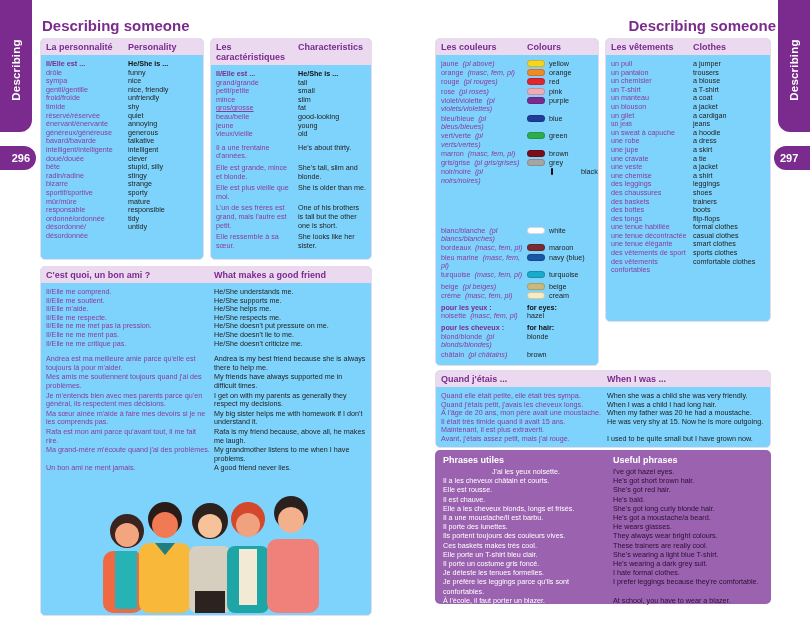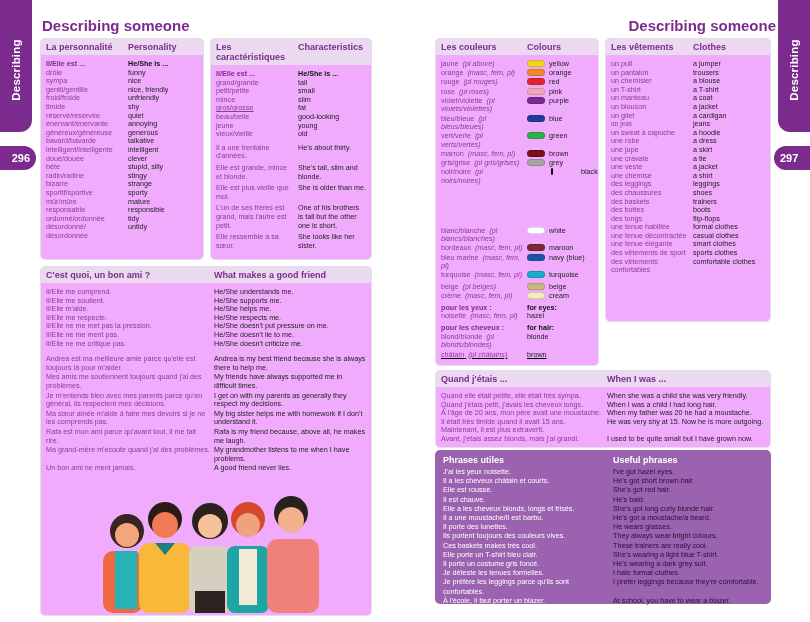--- a/index.html
+++ b/index.html
@@ -10,21 +10,21 @@
 .side-tab{position:absolute;background:#7b2b8e;color:#fff;font-weight:bold;font-size:11px}
 .side-tab.l{left:0;top:0;width:32px;height:132px;border-radius:0 0 12px 0}
 .side-tab.r{right:0;top:0;width:32px;height:132px;border-radius:0 0 0 12px}
 .side-tab .vt{position:absolute;left:50%;top:50%;transform:translate(-50%,-50%) rotate(-90deg);white-space:nowrap;font-size:11.5px;letter-spacing:.2px;top:70px}
 .pgnum{position:absolute;background:#7b2b8e;color:#fff;font-weight:bold;font-size:11px;height:24px;width:36px;line-height:24px;top:146px}
 .pgnum.l{left:0;border-radius:0 12px 12px 0;text-align:right;padding-right:6px}
 .pgnum.r{right:0;border-radius:12px 0 0 12px;text-align:left;padding-left:6px}
 .title{position:absolute;top:17px;font-size:15px;font-weight:bold;color:#7b2b8e}
 .title.l{left:42px}
 .title.r{right:34px}
-.box{position:absolute;background:#f0abfc;border:1.5px solid #e6dcec;border-radius:5px;overflow:hidden}
+.box{position:absolute;background:#7dd3fc;border:1.5px solid #e6dcec;border-radius:5px;overflow:hidden}
 .box .hd{background:#ead9ef;color:#7b2b8e;font-weight:bold;font-size:9px;padding:3px 5px 3px 5px;display:flex}
 .box .bd{padding:5px 5px 4px 5px;font-size:7.2px;line-height:8.6px}
 .row{display:flex}
 .fr{color:#8b3aa0}
 .en{color:#222}
 .bfr{color:#7b2b8e;font-weight:bold}
 .ben{color:#111;font-weight:bold}
 .sw{display:inline-block;width:18px;height:7px;border-radius:4px;margin-right:4px;vertical-align:middle;border:1px solid rgba(0,0,0,.15)}
 .purple-box{position:absolute;background:#9b62b0;border-radius:5px;color:#fff}
 .purple-box .hd{font-weight:bold;font-size:9px;padding:5px 8px 2px 8px;display:flex}
@@ -391,21 +391,21 @@
           <span class="en">hazel</span>
         </div>
         <div class="row" style="margin-top: 3px;">
           <span class="bfr" style="flex: 0 0 86px;">pour les cheveux :</span>
           <span class="ben">for hair:</span>
         </div>
         <div class="row" style="margin-bottom: 1px;">
           <span class="fr" style="width: 86px; flex: 0 0 86px; padding-right: 4px;"><span class="fr" style="">blond/blonde</span> <i style="margin-left: 2px;">(pl blonds/blondes)</i></span>
           <span class="en">blonde</span>
         </div>
-        <div class="row" style="margin-bottom: 11px; text-decoration: underline;">
+        <div class="row" style="margin-bottom: 11px;">
           <span class="fr" style="width: 86px; flex: 0 0 86px; padding-right: 4px;"><span class="fr" style="">châtain</span> <i style="margin-left: 2px;">(pl châtains)</i></span>
           <span class="en">brown</span>
         </div>
         <div class="row" style="margin-bottom: 1px;">
           <span class="fr" style="width: 86px; flex: 0 0 86px; padding-right: 4px;"><span class="fr" style="">châtain clair</span> <i style="margin-left: 2px;">(masc, fem, pl)</i></span>
           <span class="en">light brown</span>
         </div>
         <div class="row" style="margin-bottom: 1px;">
           <span class="fr" style="width: 86px; flex: 0 0 86px; padding-right: 4px;"><span class="fr" style="">brun/brune</span> <i style="margin-left: 2px;">(pl bruns/brunes)</i></span>
           <span class="en">dark brown</span>
@@ -538,34 +538,34 @@
         </div>
         <div class="row">
           <span class="fr" style="width: 166px; flex: 0 0 166px; padding-right: 4px;">À l'âge de 20 ans, mon père avait une moustache.</span>
           <span class="en">When my father was 20 he had a moustache.</span>
         </div>
         <div class="row">
           <span class="fr" style="width: 166px; flex: 0 0 166px; padding-right: 4px;">Il était très timide quand il avait 15 ans. Maintenant, il est plus extraverti.</span>
           <span class="en">He was very shy at 15. Now he is more outgoing.</span>
         </div>
         <div class="row">
-          <span class="fr" style="width: 166px; flex: 0 0 166px; padding-right: 4px;">Avant, j'étais assez blonds, mais j'ai grandi.</span>
+          <span class="fr" style="width: 166px; flex: 0 0 166px; padding-right: 4px;">Avant, j'étais assez petit, mais j'ai rouge.</span>
           <span class="en">I used to be quite small but I have grown now.</span>
         </div>
       </div>
   </div>
 
   <div class="purple-box" style="left:30px;top:450px;width:336px;height:154px">
     <div class="hd">
       <span style="width:170px">Phrases utiles</span>
       <span>Useful phrases</span>
     </div>
     <div class="bd" id="useful-body">
         <div class="row">
-          <span class="fr-w" style="width: 170px; flex: 0 0 170px; padding-right: 4px; color: rgb(255, 255, 255);">J'ai les yeux noisette.</span>
+          <span class="fr-w" style="width: 170px; flex: 0 0 170px; padding-right: 4px; color: rgb(255, 255, 255); text-align: center;">J'ai les yeux noisette.</span>
           <span class="en2">I've got hazel eyes.</span>
         </div>
         <div class="row">
           <span class="fr-w" style="width: 170px; flex: 0 0 170px; padding-right: 4px; color: rgb(255, 255, 255);">Il a les cheveux châtain et courts.</span>
           <span class="en2">He's got short brown hair.</span>
         </div>
         <div class="row">
           <span class="fr-w" style="width: 170px; flex: 0 0 170px; padding-right: 4px; color: rgb(255, 255, 255);">Elle est rousse.</span>
           <span class="en2">She's got red hair.</span>
         </div>

